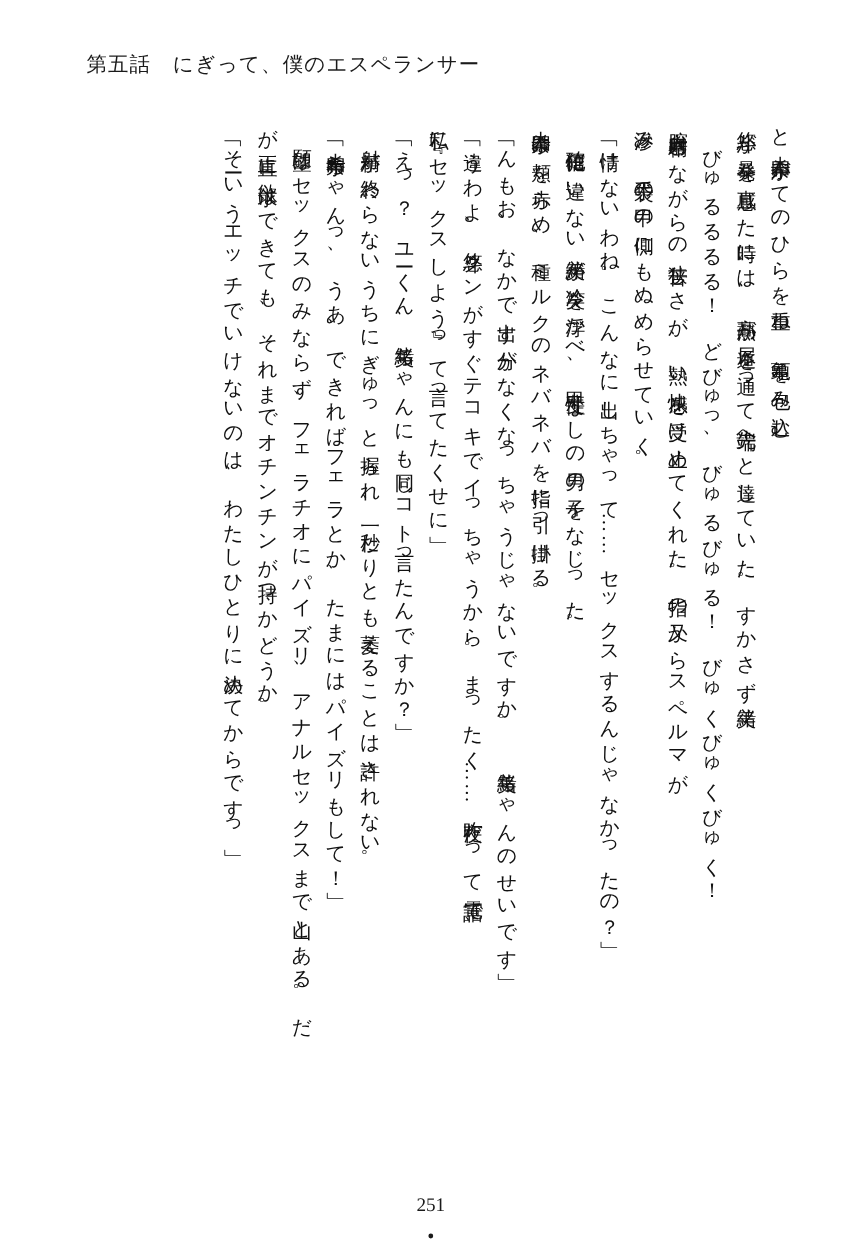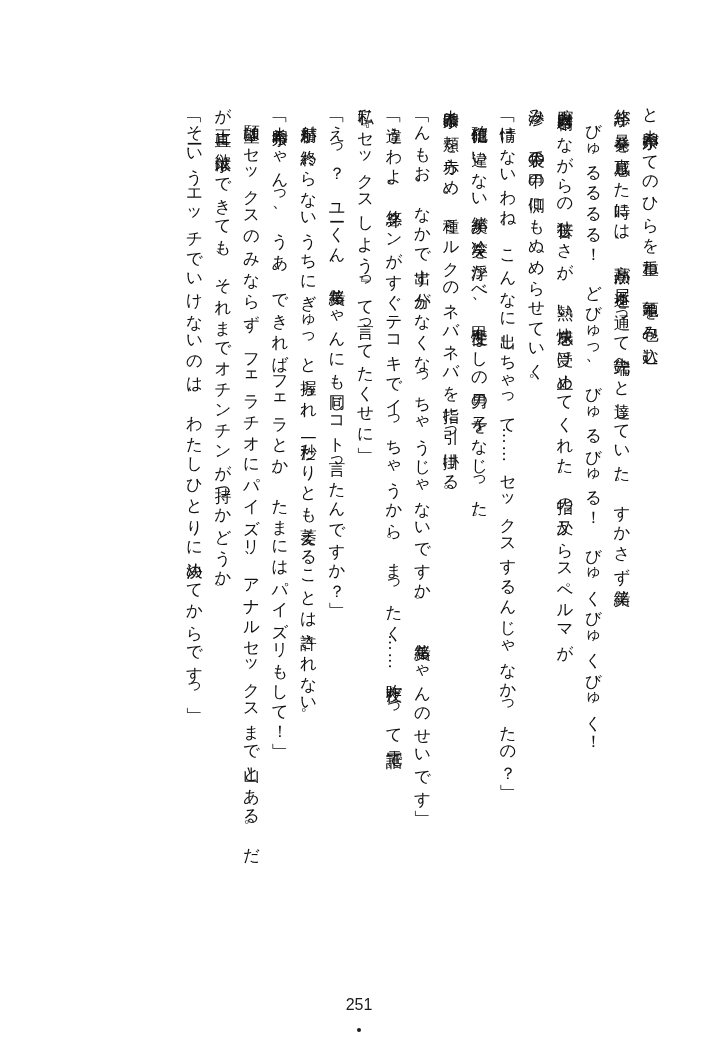--- a/index.html
+++ b/index.html
@@ -64,37 +64,40 @@
     padding-top: 16px;
   }
   .page-number {
     position: absolute;
     bottom: 36px;
     left: 0;
     width: 718px;
     text-align: center;
     font-size: 16px;
     color: #1a1a1a;
-    font-family: Liberation Sans, sans-serif;
+    font-family: Liberation Serif, serif;
   }
   .footer-mark {
     position: absolute;
     bottom: 18px;
     left: 357px;
     width: 4px;
     height: 4px;
     border-radius: 50%;
     background: #1a1a1a;
   }
 </style>
 </head>
 <body>
 
 <div class="page">
 
+  <div class="header">
+    <span class="chap">第五話</span><span>にぎって、僕のエスペランサー</span>
+  </div>
 
   <div class="body-text">
     <div class="col">と由希奈がてのひらを重ね、亀頭を包み込む。</div>
     <div class="col">悠斗が暴発を直感した時には、高熱が尿道を通って先端へと達していた。すかさず美緒</div>
     <div class="col indent">びゅるるるる！　どびゅっ、びゅるびゅる！　びゅくびゅくびゅく！</div>
     <div class="col">膣内射精さながらの狭苦しさが、熱い快感を受け止めてくれた。指の又からスペルマが</div>
     <div class="col">滲み、手袋の甲の側にもぬめらせていく。</div>
     <div class="col indent">「情けないわね。こんなに出しちゃって……セックスするんじゃなかったの？」</div>
     <div class="col indent">確信犯に違いない美緒が冷笑を浮かべ、甲斐性なしの男の子をなじった。</div>
     <div class="col">由希奈は頬を赤らめ、種ミルクのネバネバを指に引っ掛ける。</div>

